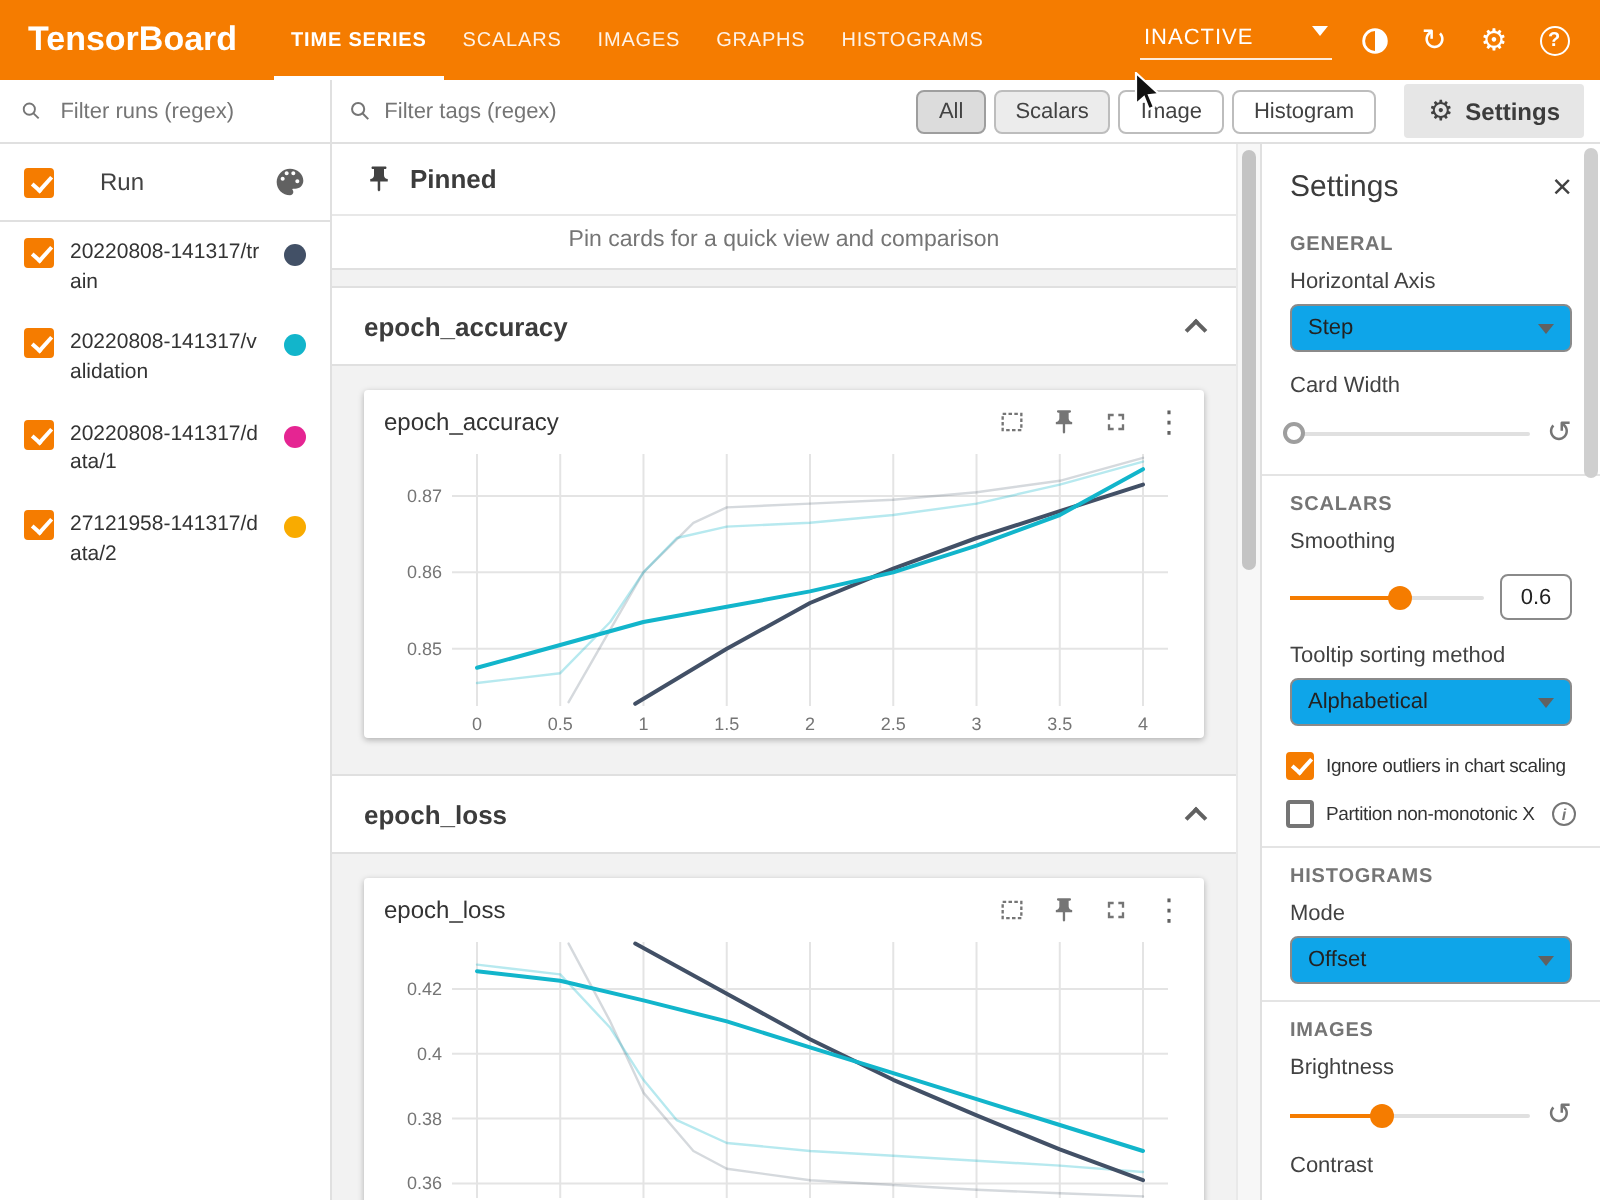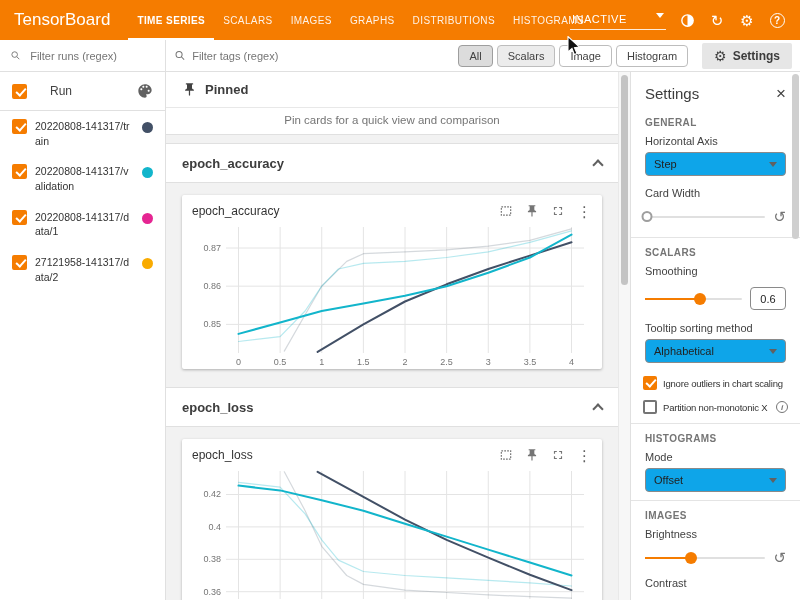--- a/index.html
+++ b/index.html
@@ -2,21 +2,21 @@
 <html><head>
 <meta charset="utf-8">
 <style>
   *{margin:0;padding:0;box-sizing:border-box}
   html,body{width:800px;height:600px;overflow:hidden}
   body{font-family:"Liberation Sans","DejaVu Sans",sans-serif;background:#fff;position:relative}
   #app{width:800px;height:600px;display:flex;flex-direction:column;overflow:hidden}
 
   
   .header{height:40px;background:#f57c00;color:#fff;display:flex;align-items:center;padding:0 14px;flex-shrink:0}
-  .app-title{font-size:17px;font-weight:normal;margin-right:18px;white-space:nowrap}
+  .app-title{font-size:17px;font-weight:bold;margin-right:18px;white-space:nowrap}
   .tabs{display:flex;height:100%;flex:1;min-width:0}
   .tab{display:flex;align-items:center;padding:0 9px;font-size:10px;letter-spacing:.4px;color:rgba(255,255,255,.9);cursor:pointer;white-space:nowrap}
   .tab.active{color:#fff;box-shadow:inset 0 -2px 0 #fff;font-weight:bold}
   .header-right{display:flex;align-items:center;gap:12px;margin-left:10px}
   .status-select{display:flex;align-items:flex-start;justify-content:space-between;gap:8px;min-width:96px;border-bottom:1px solid rgba(255,255,255,.85);padding:2px 2px 4px 2px;font-size:11px;letter-spacing:.5px;cursor:pointer}
   .caret-white{width:0;height:0;border-left:4px solid transparent;border-right:4px solid transparent;border-top:5px solid #fff}
   .hicon{display:flex;align-items:center;justify-content:center;width:18px;height:18px;cursor:pointer}
   .hicon.glyph{font-size:15px;line-height:1;color:#fff}
   .help-circle{width:15px;height:15px;border:1.5px solid #fff;border-radius:50%;font-size:10px;display:flex;align-items:center;justify-content:center;font-weight:bold}
 
@@ -99,21 +99,20 @@
 
 <div id="app">
 
   <header class="header">
     <div class="app-title">TensorBoard</div>
     <nav class="tabs">
       <div class="tab active">TIME SERIES</div>
       <div class="tab">SCALARS</div>
       <div class="tab">IMAGES</div>
       <div class="tab">GRAPHS</div>
-      <div class="tab">DISTRIBUTIONS</div>
       <div class="tab">HISTOGRAMS</div>
     </nav>
     <div class="header-right">
       <div class="status-select">
         <span>INACTIVE</span>
         <span class="caret-white"></span>
       </div>
       <span class="hicon">
         <svg width="17" height="17" viewBox="0 0 24 24">
             <circle cx="12" cy="12" r="8" fill="none" stroke="#fff" stroke-width="2"></circle>

